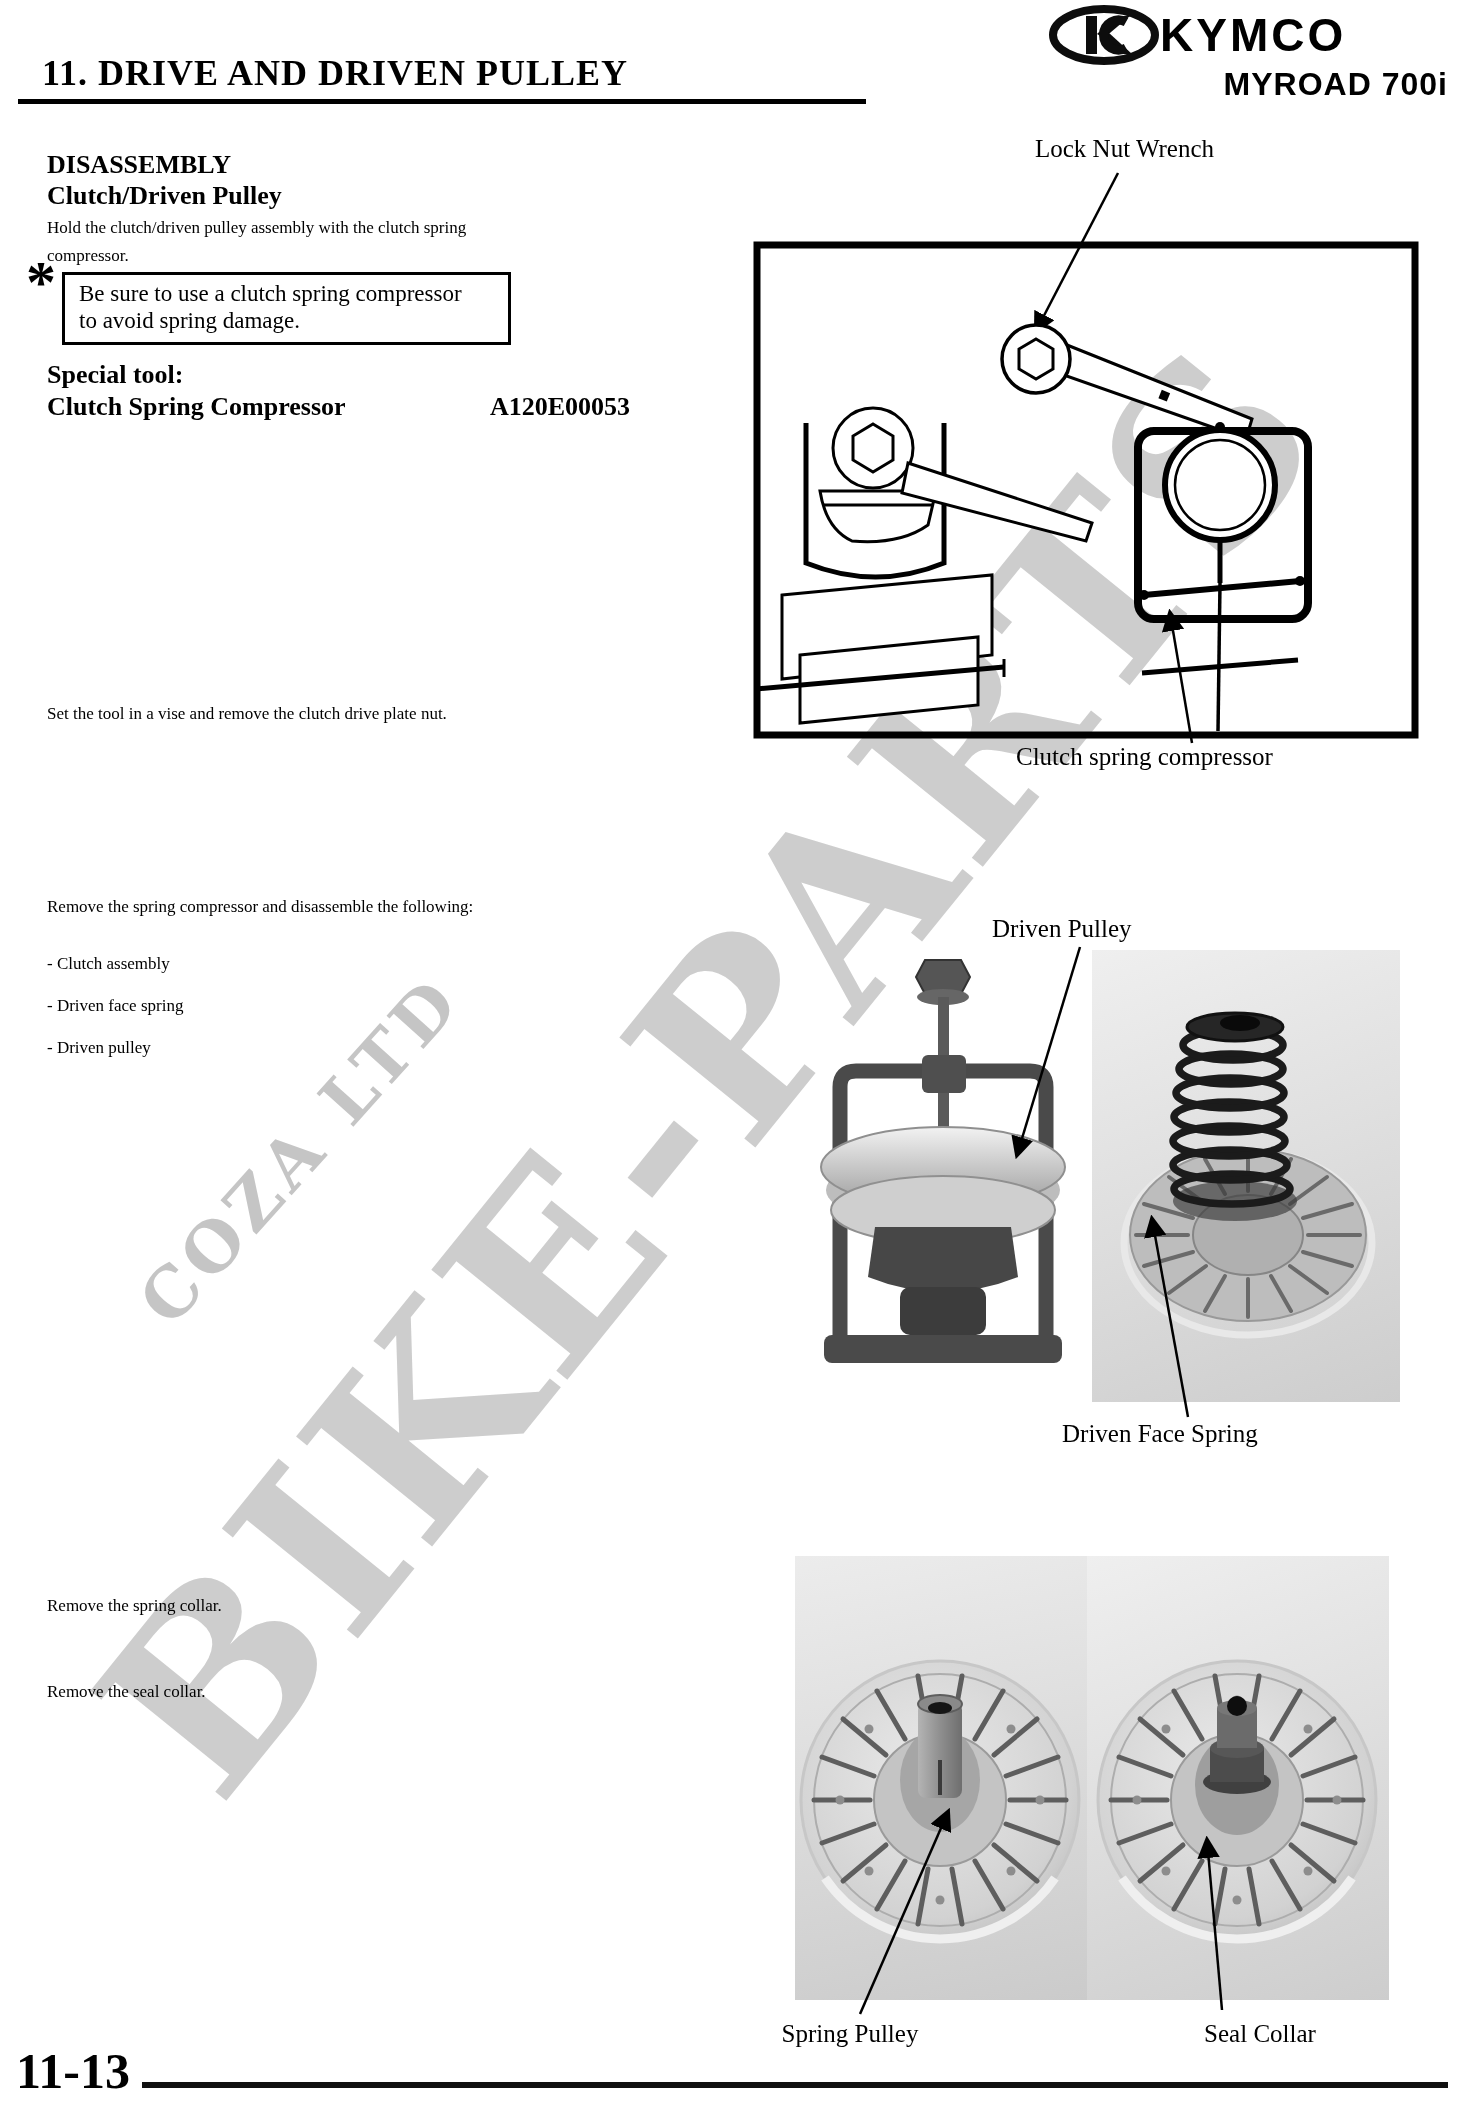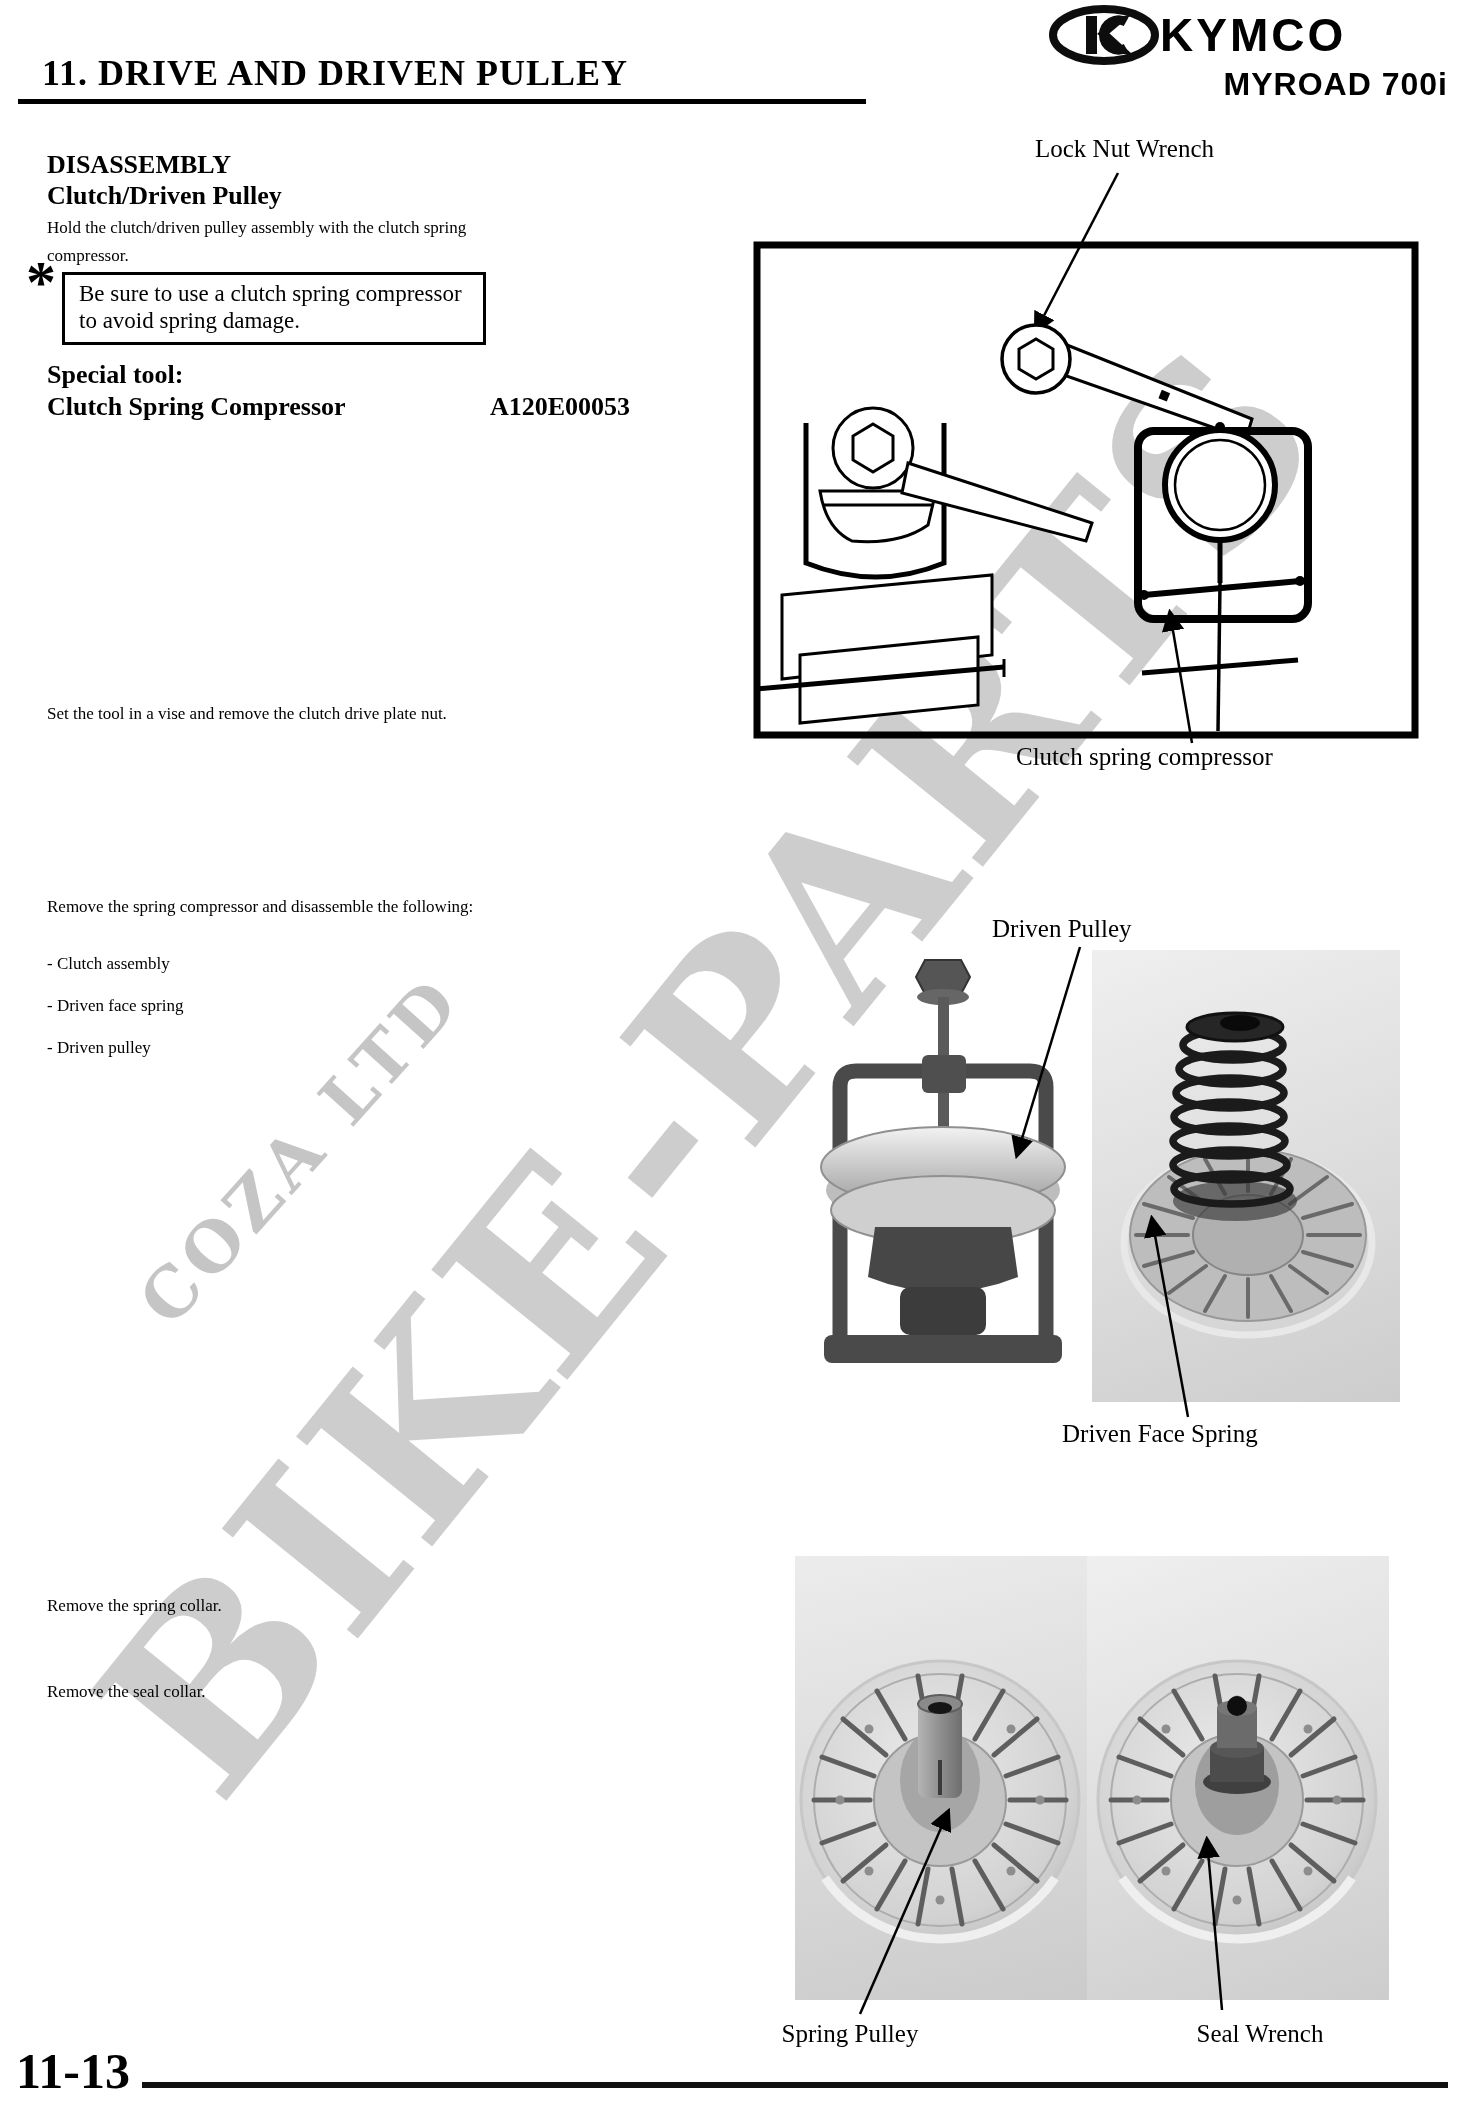--- a/index.html
+++ b/index.html
@@ -18,21 +18,21 @@
   .section-title{left:18px;top:52px;font-size:36px;font-weight:bold;letter-spacing:1px;white-space:nowrap;margin-left:24px;}
   .title-rule{left:18px;top:99px;width:848px;height:5px;background:#000;}
   .brand-row{left:1048px;top:4px;display:flex;align-items:center;}
   .brand-text{font-family:"Liberation Sans",sans-serif;font-weight:bold;font-size:46px;letter-spacing:3px;}
   .model-text{right:14px;top:66px;font-family:"Liberation Sans",sans-serif;font-weight:bold;
               font-size:32px;letter-spacing:1px;}
   
   .h-bold{font-size:26px;font-weight:bold;white-space:nowrap;}
   .body-t{font-size:17px;line-height:28px;}
   .note-ast{left:26px;top:252px;font-size:60px;line-height:60px;font-weight:bold;}
-  .note-box{left:62px;top:272px;width:404px;border:3px solid #000;padding:5px 0 8px 14px;
+  .note-box{left:62px;top:272px;width:404px;border:3px solid #000;padding:5px 25px 8px 14px;
             font-size:23px;line-height:27px;}
   .fig-label{font-size:25px;white-space:nowrap;}
   
   .photo{position:absolute;}
   .photo-gray{background:linear-gradient(160deg,#efefef 0%,#e0e0e0 45%,#cdcdcd 100%);}
   .photo-gray2{background:linear-gradient(168deg,#ececec 0%,#dadada 55%,#cbcbcb 100%);}
   
   .page-num{left:16px;top:2042px;font-size:50px;font-weight:bold;}
   .footer-rule{left:142px;top:2082px;width:1306px;height:6px;background:#101010;}
   svg{display:block;}
@@ -196,21 +196,21 @@
         <ellipse cx="460" cy="118" rx="20" ry="8" fill="#0a0a0a"></ellipse>
       </g>
       <line x1="408" y1="512" x2="372" y2="314" stroke="#000" stroke-width="2.5" marker-end="url(#ah2)"></line>
     </svg>
   </div>
 
   <div class="abs z2" style="left:760px;top:1552px;width:660px;height:500px">
     <div class="photo photo-gray2" style="left:35px;top:4px;width:292px;height:444px"></div>
     <div class="photo photo-gray" style="left:327px;top:4px;width:302px;height:444px"></div>
     <div class="abs fig-label z3" style="left:10px;top:468px;width:160px;text-align:center">Spring Pulley</div>
-    <div class="abs fig-label z3" style="left:420px;top:468px;width:160px;text-align:center">Seal Wrench</div>
+    <div class="abs fig-label z3" style="left:420px;top:468px;width:160px;text-align:center">Seal Collar</div>
     <svg class="abs" style="left:0;top:0" width="660" height="500">
       <defs>
         <marker id="ah3" viewBox="0 0 10 10" refX="8" refY="5" markerWidth="9" markerHeight="9" orient="auto-start-reverse">
           <path d="M0,0 L10,5 L0,10 z" fill="#000"></path>
         </marker>
         <radialGradient id="rg3" cx="0.45" cy="0.4" r="0.75">
           <stop offset="0" stop-color="#e9e9e9"></stop>
             <stop offset="0.7" stop-color="#d2d2d2"></stop>
             <stop offset="1" stop-color="#b5b5b5"></stop>
         </radialGradient>

